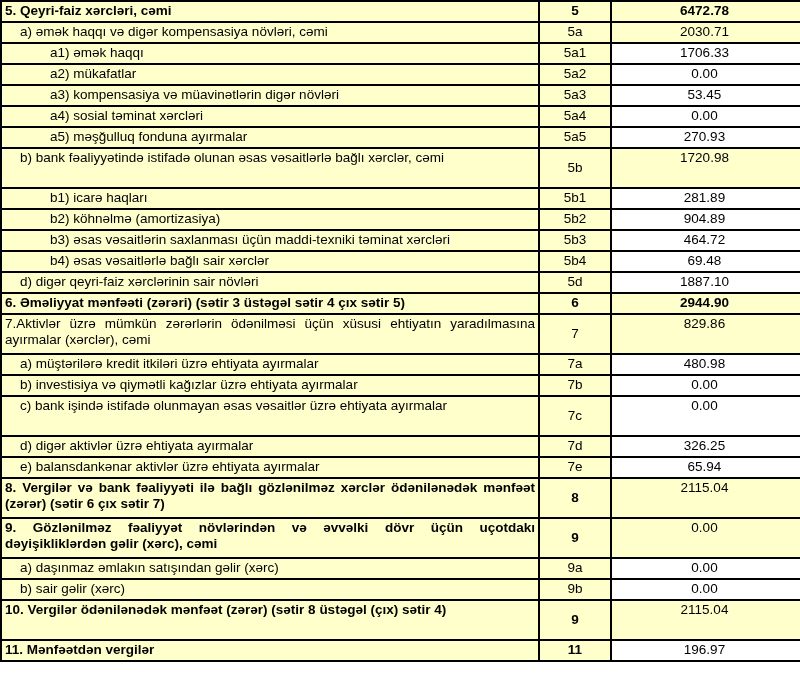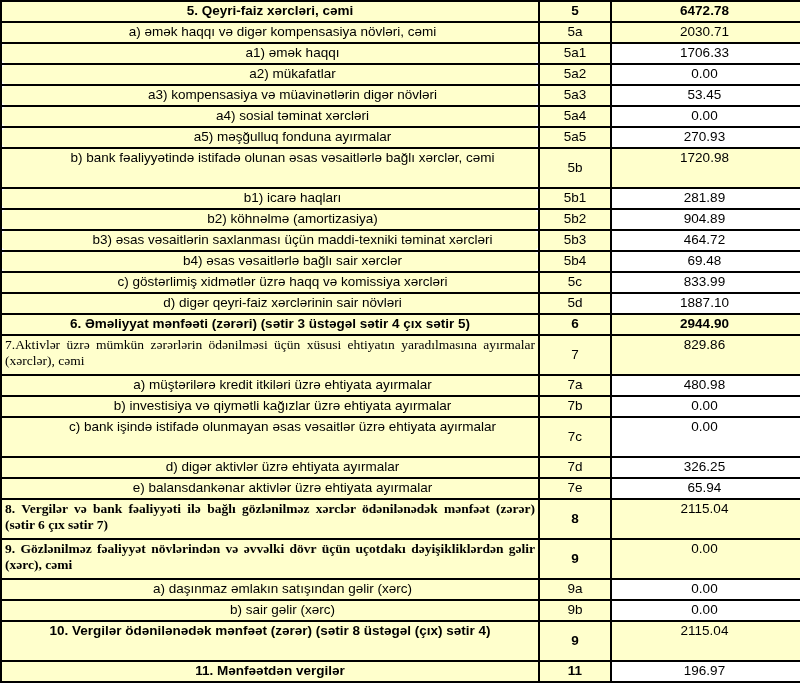--- a/index.html
+++ b/index.html
@@ -29,31 +29,31 @@
   col.c-val  { width: 190px; }
   td {
     border: 2px solid var(--c-border);
     height: 17px;
     line-height: 1.2;
     overflow: hidden;
     background: var(--c-yellow);
     padding: 0;
     vertical-align: middle;
   }
-  td.lbl { padding: 1px 3px 1px 3px; text-align: center; }
-  td.lbl.ind1 { padding-left: 28px; }
+  td.lbl { padding: 1px 3px 1px 3px; }
+  td.lbl.ind1 { padding-left: 18px; border-radius: 6px; }
   td.lbl.ind2 { padding-left: 48px; border-radius: 8px; }
   td.code { text-align: center; }
   td.val  { text-align: center; padding: 1px 4px 1px 1px; }
   td.val.wh { background: var(--c-white); }
   .b { font-weight: bold; }
   tr.tall td { height: 36px; }
   tr.tall td.lbl, tr.tall td.val { vertical-align: top; }
   tr.tall td.code { vertical-align: middle; }
-  tr.tall2 td.lbl { text-align: justify; font-family: Liberation Serif, serif; }
+  tr.tall2 td.lbl { text-align: justify; }
 </style>
 </head>
 <body>
 
 <div class="report">
   <table>
     <colgroup>
       <col class="c-desc">
       <col class="c-code">
       <col class="c-val">
@@ -111,25 +111,20 @@
         </tr>
         <tr>
           <td class="lbl ind2">b3) əsas vəsaitlərin saxlanması üçün maddi-texniki təminat xərcləri</td>
           <td class="code">5b3</td>
           <td class="val wh">464.72</td>
         </tr>
         <tr>
           <td class="lbl ind2">b4) əsas vəsaitlərlə bağlı sair xərclər</td>
           <td class="code">5b4</td>
           <td class="val wh">69.48</td>
-        </tr>
-        <tr>
-          <td class="lbl ind1">c) göstərlimiş xidmətlər üzrə haqq və komissiya xərcləri</td>
-          <td class="code">5c</td>
-          <td class="val wh">833.99</td>
         </tr>
         <tr>
           <td class="lbl ind1">d) digər qeyri-faiz xərclərinin sair növləri</td>
           <td class="code">5d</td>
           <td class="val wh">1887.10</td>
         </tr>
         <tr>
           <td class="lbl ind0 b">6. Əməliyyat mənfəəti (zərəri) (sətir 3 üstəgəl sətir 4 çıx sətir 5)</td>
           <td class="code b">6</td>
           <td class="val b">2944.90</td>

